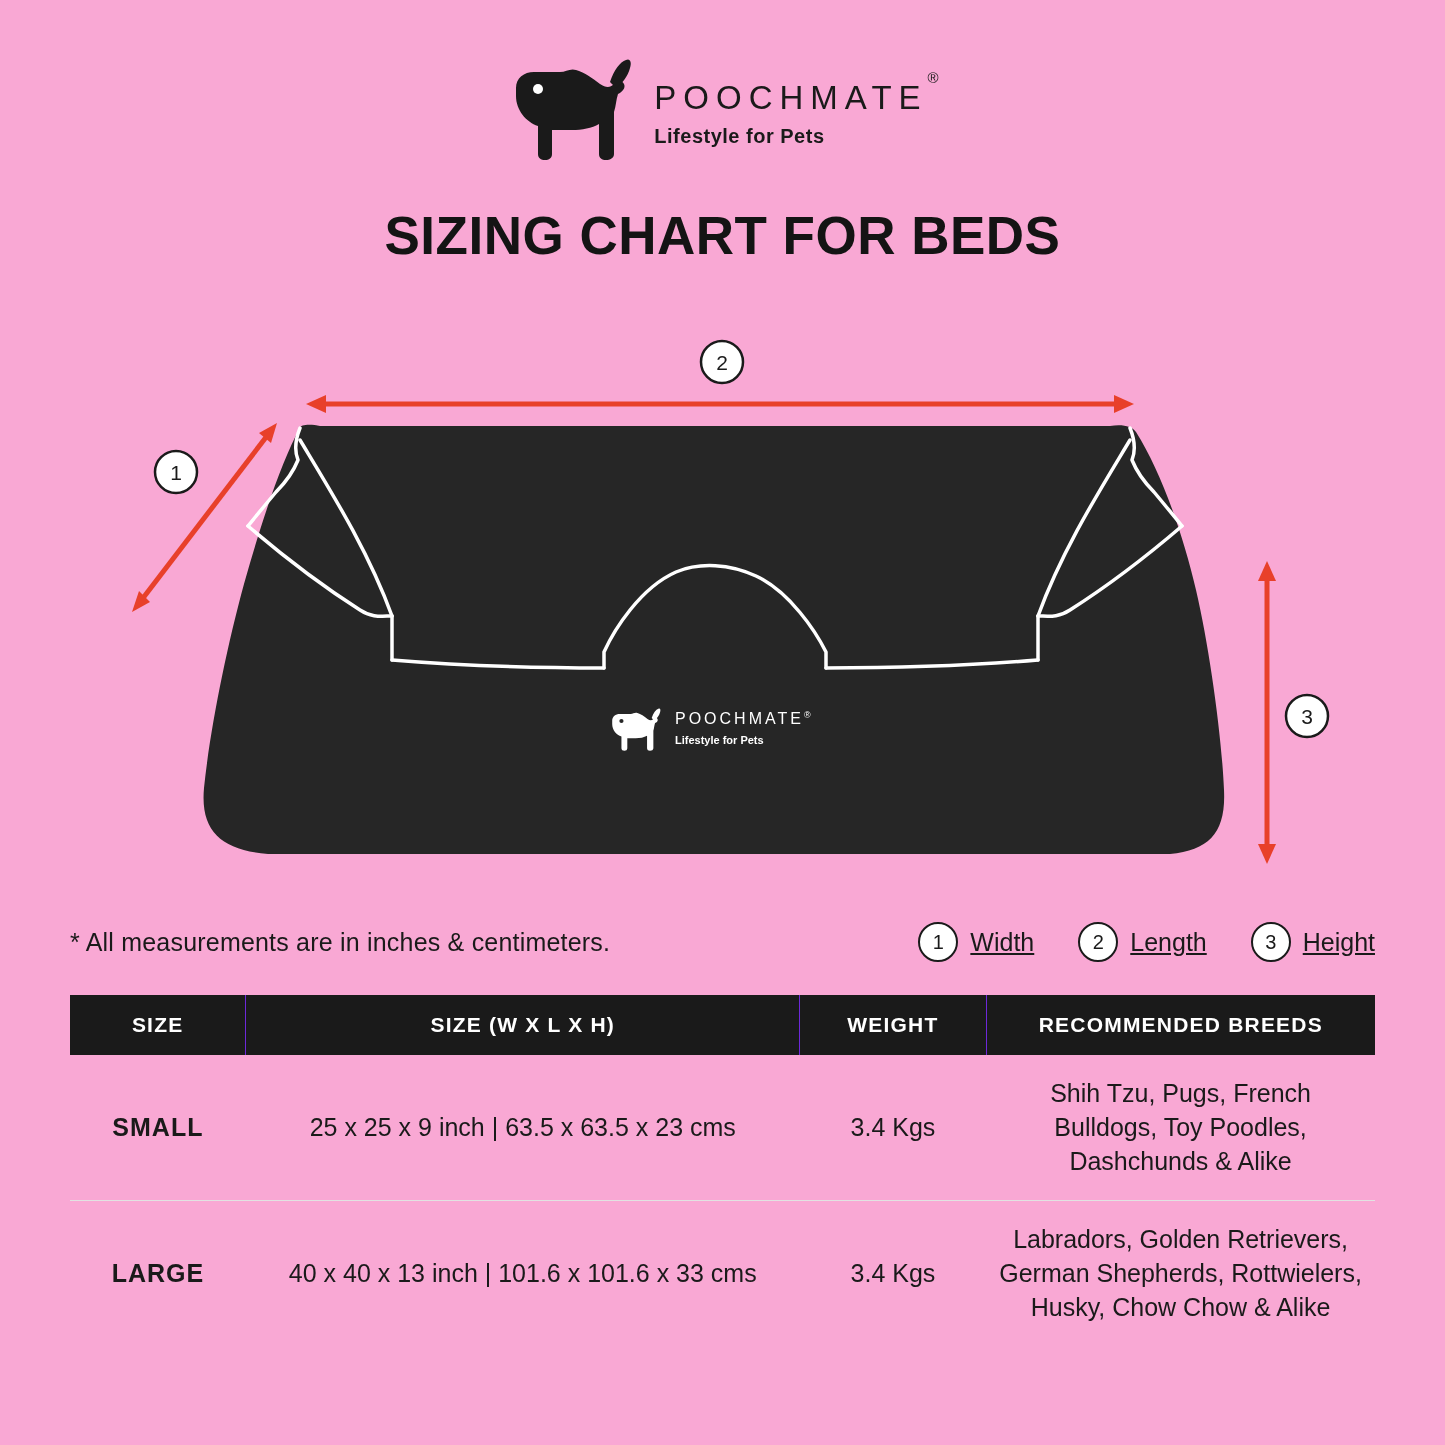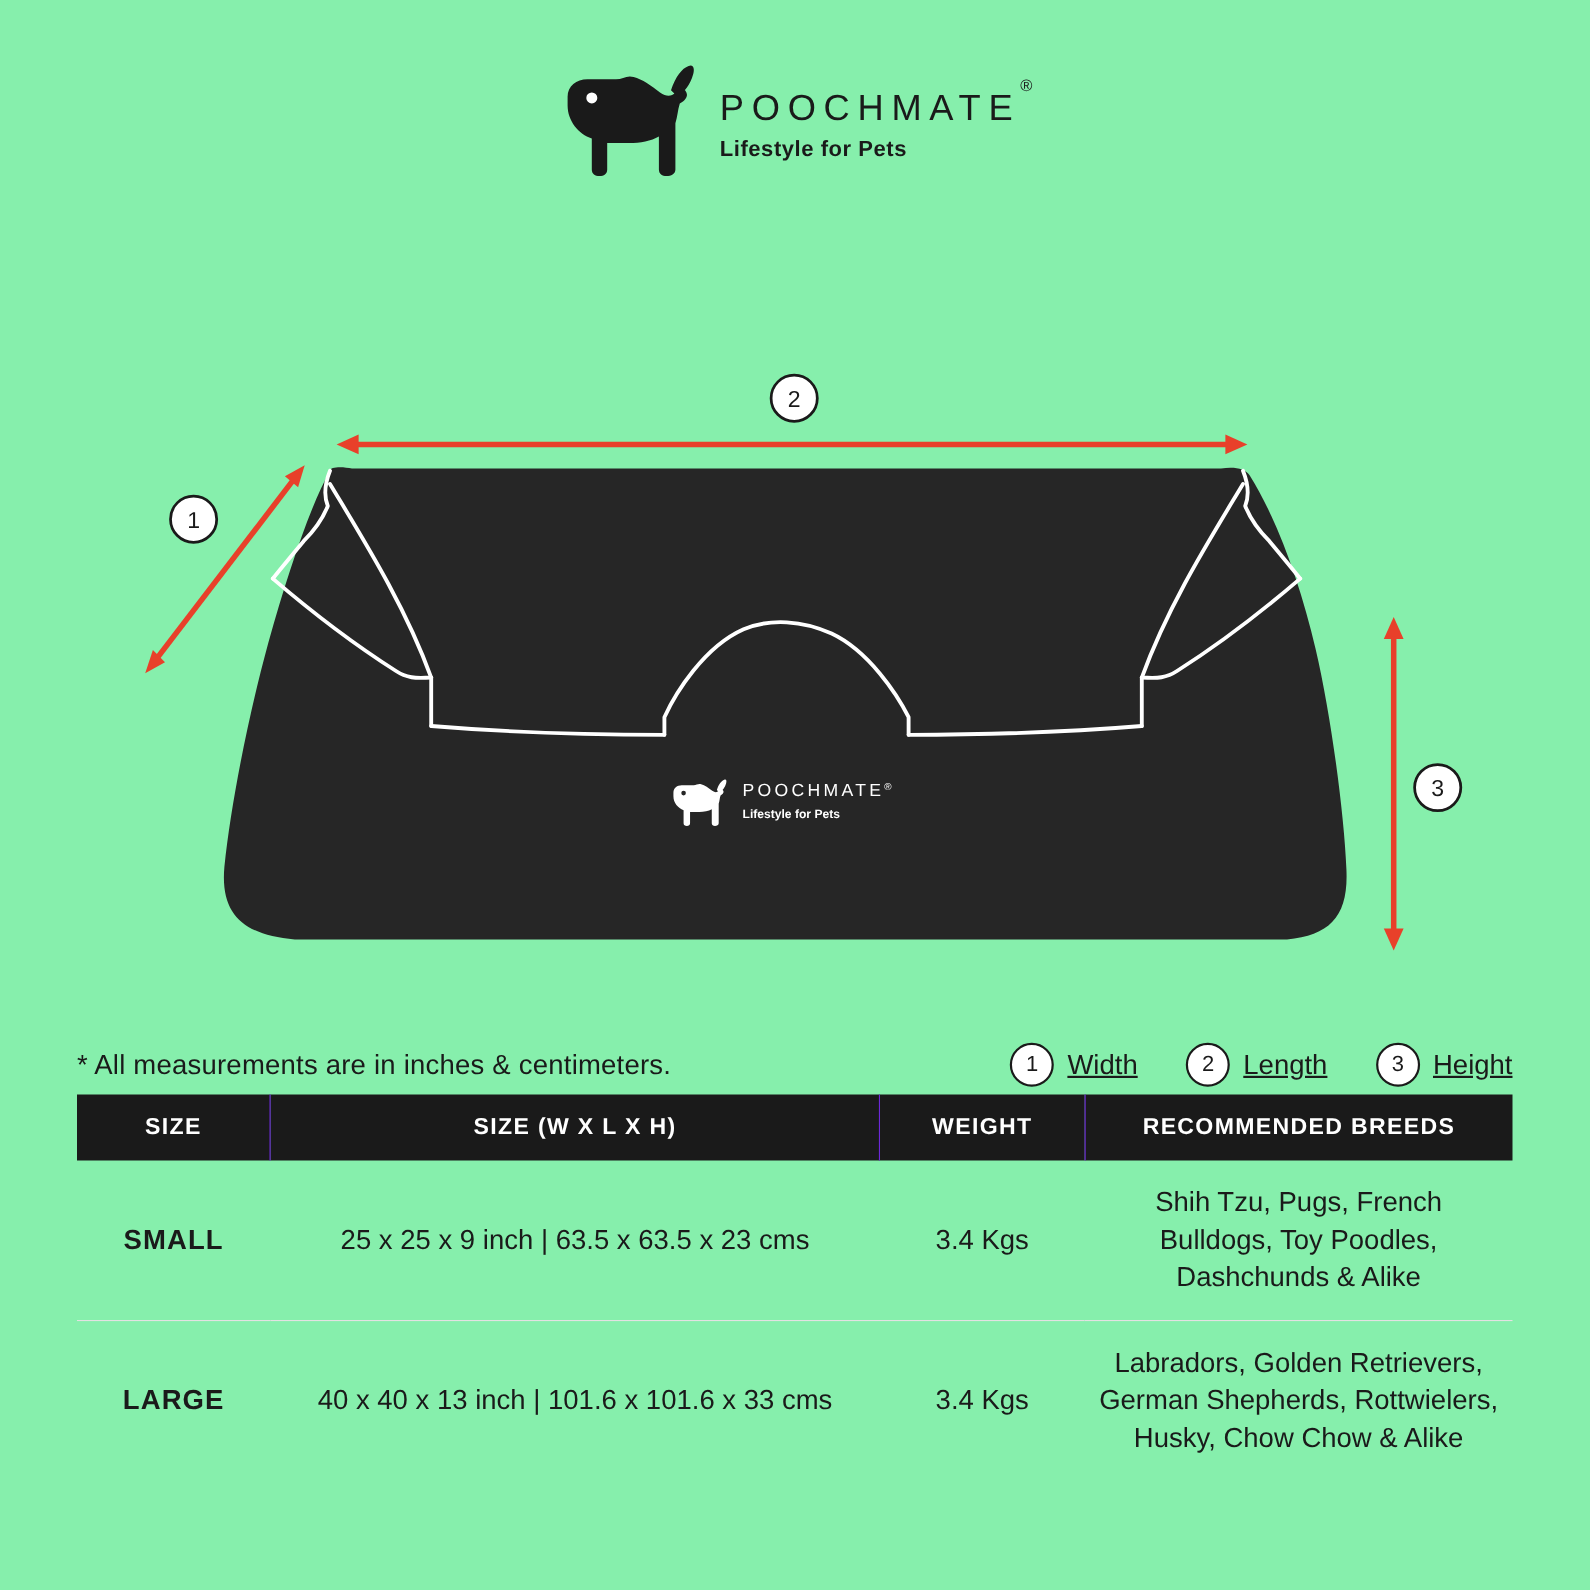--- a/index.html
+++ b/index.html
@@ -8,21 +8,21 @@
     height: 1445px;
     background: #ffffff;
     font-family: "Liberation Sans", sans-serif;
     color: #1a1a1a;
     overflow: hidden;
   }
   .page {
     position: relative;
     width: 1445px;
     height: 1445px;
-    background: #86efac;
+    background: #f9a8d4;
   }
 
   
   .brand {
     position: absolute;
     top: 58px;
     left: 0;
     width: 100%;
     display: flex;
     justify-content: center;
@@ -66,21 +66,21 @@
     top: 320px;
     left: 0;
     width: 1445px;
     height: 580px;
   }
   .illus svg { display: block; }
 
   
   .legend-row {
     position: absolute;
-    top: 940px;
+    top: 914px;
     left: 70px;
     width: 1305px;
     height: 56px;
     display: flex;
     align-items: center;
     justify-content: space-between;
   }
   .note {
     font-size: 25px;
     color: #1a1a1a;
@@ -151,20 +151,21 @@
       <path fill="#1a1a1a" d="M104 24 C108 12 114 4 120 2 C124 0 126 4 124 10 C122 18 116 26 110 30 Z"></path>
     </svg>
     <div class="brand-text">
       <div class="brand-name">
         <span>POOCHMATE</span><sup>®</sup>
       </div>
       <div class="brand-tag">Lifestyle for Pets</div>
     </div>
   </div>
 
+  <div class="title">SIZING CHART FOR BEDS</div>
 
   <div class="illus">
     <svg width="1445" height="580" viewBox="0 0 1445 580">
 
       <g>
         <line x1="318" y1="84" x2="1122" y2="84" stroke="#e8402a" stroke-width="5"></line>
         <polygon points="306,84 326,75 326,93" fill="#e8402a"></polygon>
         <polygon points="1134,84 1114,75 1114,93" fill="#e8402a"></polygon>
       </g>
       <circle cx="722" cy="42" r="21" fill="#ffffff" stroke="#1a1a1a" stroke-width="2.5"></circle>

